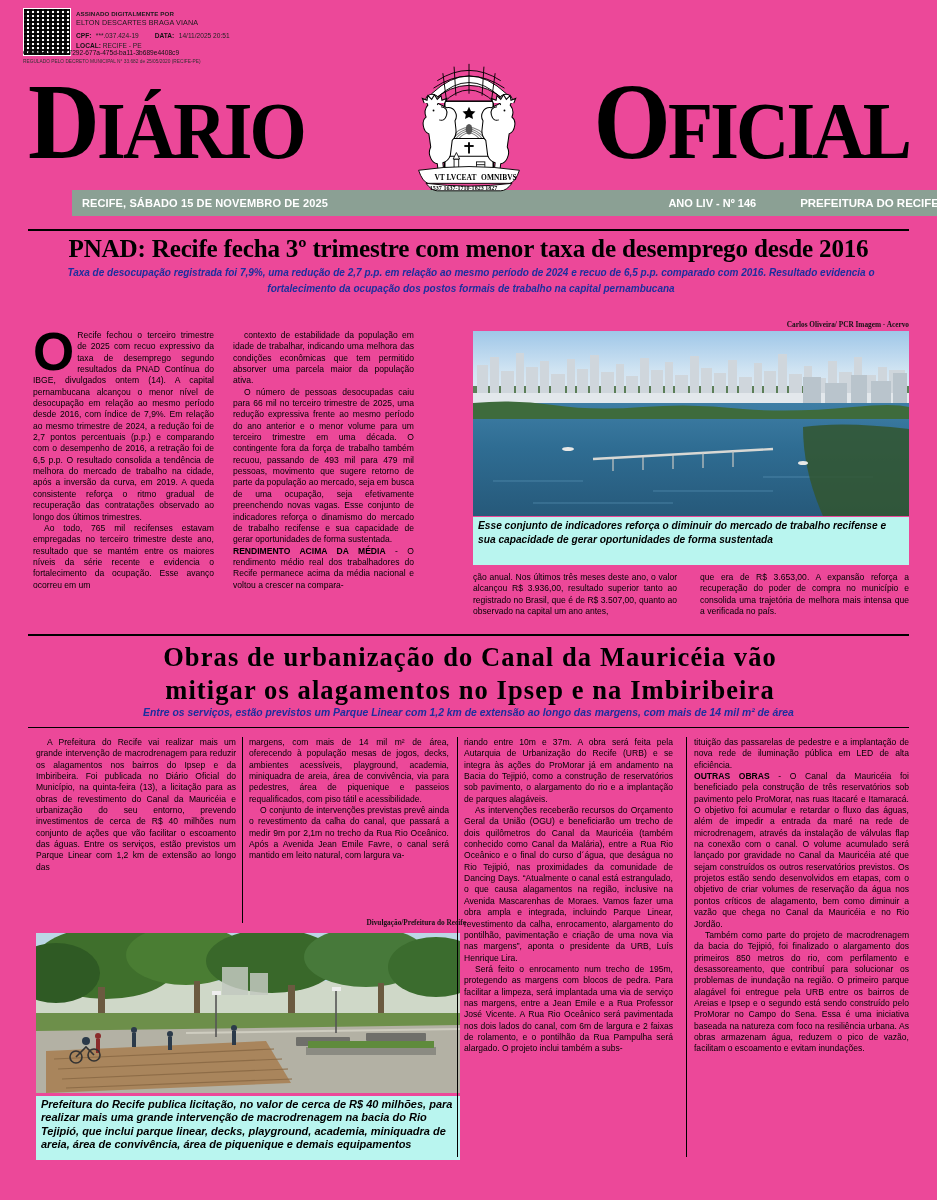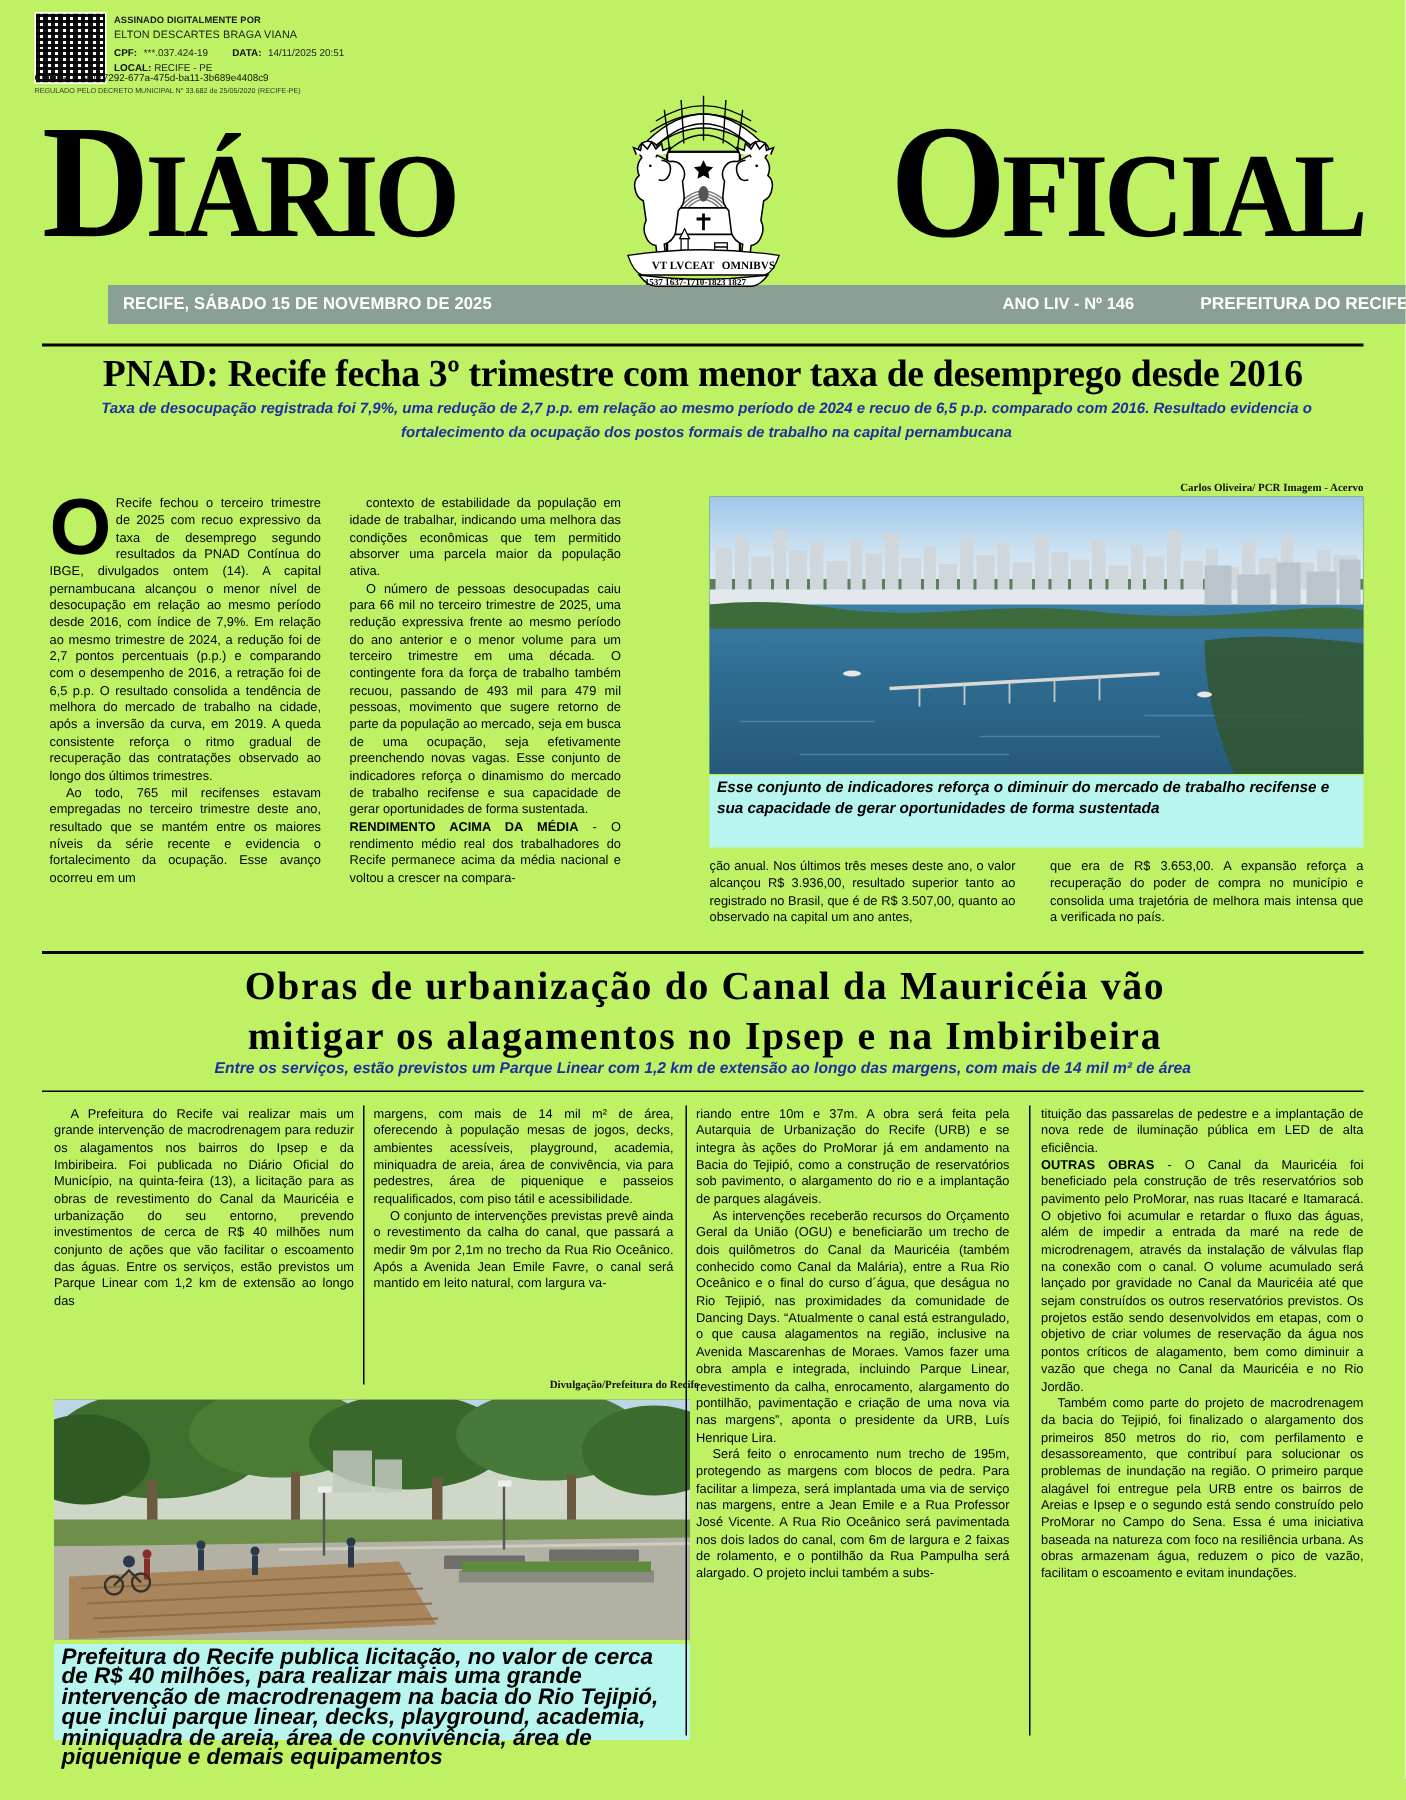--- a/index.html
+++ b/index.html
@@ -5,21 +5,21 @@
   * { box-sizing: border-box; margin: 0; padding: 0; }
   html, body {
     width: 937px; height: 1200px;
     background: #ffffff;
     font-family: "Liberation Sans", sans-serif;
     overflow: hidden;
   }
   .page {
     position: relative;
     width: 937px; height: 1200px;
-    background: #bef264;
+    background: #ec4899;
     padding: 0;
   }
 
   
   .sig-wrap {
     position: absolute;
     left: 23px; top: 8px;
     width: 300px; height: 58px;
     display: flex;
     gap: 5px;
@@ -195,21 +195,21 @@
     left: 36px; top: 933px; width: 424px; height: 160px;
     overflow: hidden;
     background: #6f8d4a;
   }
   .a2-cap {
     position: absolute;
     left: 36px; top: 1096px; width: 424px; height: 64px;
     background: #b9f5ef;
     font-family: "Liberation Sans", sans-serif;
     font-style: italic; font-weight: bold;
-    font-size: 15px; line-height: 13.4px;
+    font-size: 11px; line-height: 13.4px;
     color: #000;
     padding: 2px 4px 0 5px;
   }
 
   .vrule { position: absolute; width: 1px; background: #000; }
 
   
   .sky { position:absolute; left:0; top:0; width:100%; height:38%;
          background: linear-gradient(180deg,#9fc7e8 0%, #cfe3f2 55%, #e6eef5 100%); }
   .sea { position:absolute; left:0; top:38%; width:100%; height:62%;

